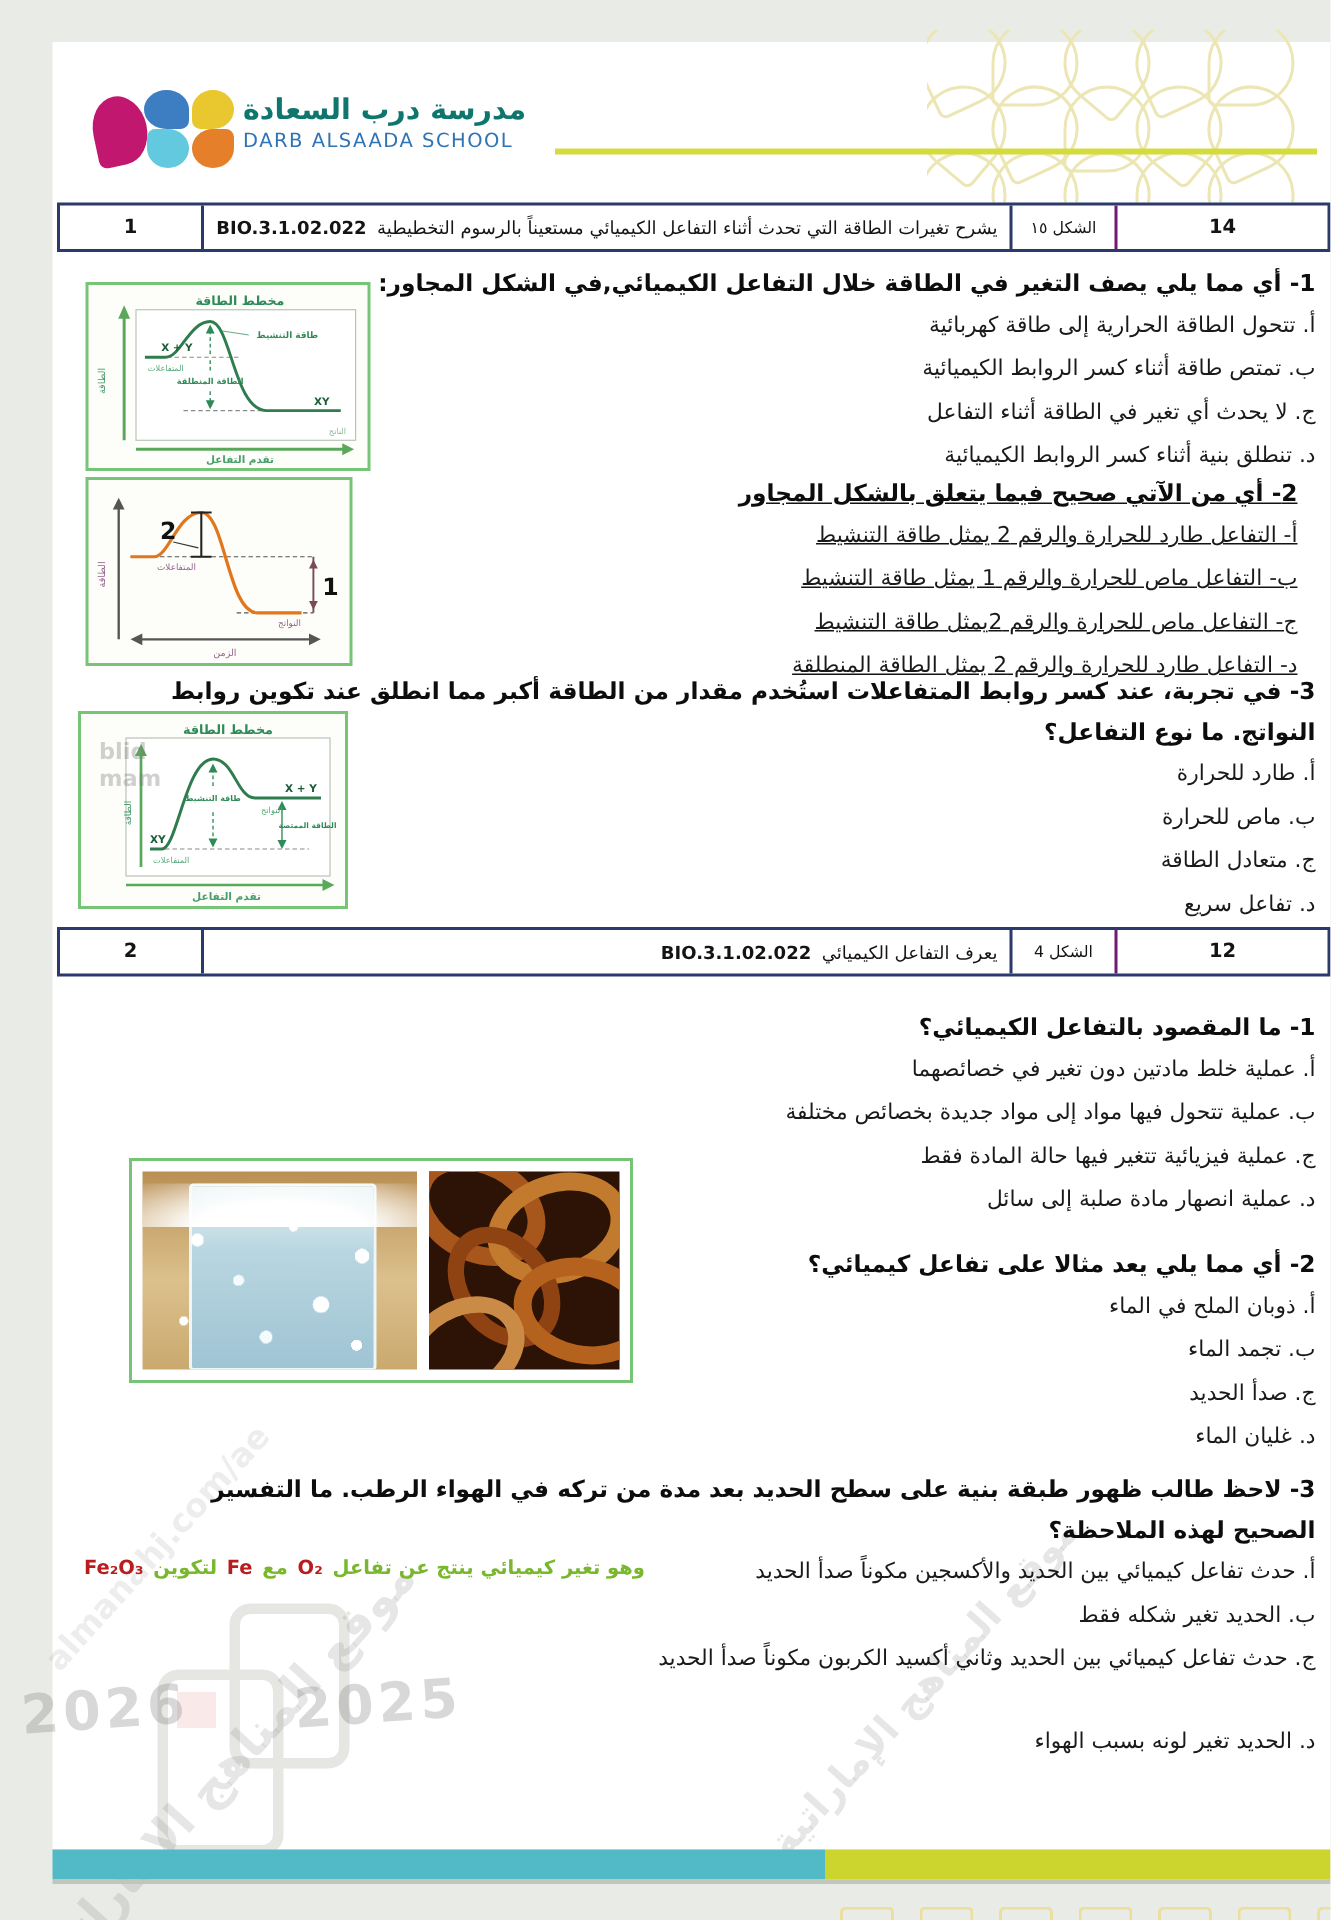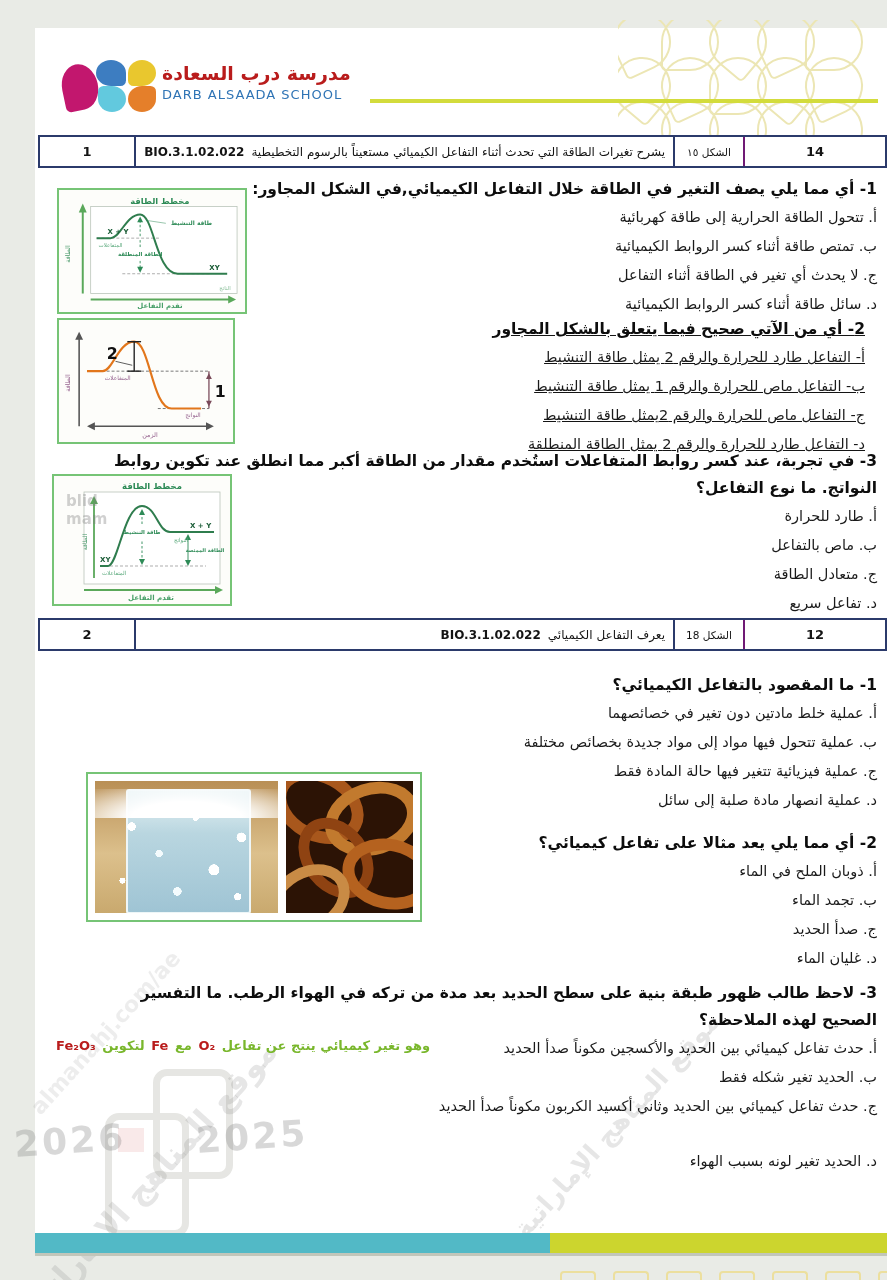--- a/index.html
+++ b/index.html
@@ -9,21 +9,21 @@
 
   
   .logo{position:absolute;left:62px;top:56px;width:96px;height:60px;z-index:2;}
   .logo span{position:absolute;display:block;}
   .p-magenta{left:0;top:8px;width:36px;height:46px;background:#c2176e;border-radius:55% 55% 55% 6px;transform:rotate(-12deg);}
   .p-blue{left:34px;top:4px;width:30px;height:26px;background:#3d7dc1;border-radius:55% 55% 6px 55%;}
   .p-yellow{left:66px;top:4px;width:28px;height:26px;background:#e9c72e;border-radius:55% 55% 55% 6px;}
   .p-cyan{left:36px;top:30px;width:28px;height:26px;background:#62c9de;border-radius:6px 55% 55% 55%;}
   .p-orange{left:66px;top:30px;width:28px;height:26px;background:#e57f2a;border-radius:55% 6px 55% 55%;}
   .school{position:absolute;left:162px;top:62px;z-index:2;text-align:left;}
-  .school .ar{font-size:19px;font-weight:bold;color:#b91c1c;direction:rtl;}
+  .school .ar{font-size:19px;font-weight:bold;color:#0f766e;direction:rtl;}
   .school .en{font-size:13px;color:#2f74b5;letter-spacing:1px;margin-top:3px;}
   .hline{position:absolute;left:370px;top:99px;width:508px;height:4px;background:#d3dc3c;z-index:3;}
   .petals{position:absolute;left:618px;top:20px;width:269px;height:116px;overflow:hidden;z-index:1;
           display:flex;flex-wrap:wrap;align-content:flex-start;}
   .petals i{display:block;width:54px;height:54px;border:2px solid #ece6b4;border-radius:55% 55% 55% 10%;
             margin:-7px -5px;}
   .petals i:nth-child(3n){transform:rotate(40deg);border-radius:55% 55% 10% 55%;}
   .petals i:nth-child(3n+1){transform:rotate(-25deg);}
 
   
@@ -143,21 +143,21 @@
     </div>
     <div class="cell c-fig">الشكل ١٥</div>
     <div class="cell c-num">14</div>
   </div>
 
   <div class="q" style="top:176px;right:10px;width:640px;">
     <div class="stem">1- أي مما يلي يصف التغير في الطاقة خلال التفاعل الكيميائي,في الشكل المجاور:</div>
     <div class="opt">أ. تتحول الطاقة الحرارية إلى طاقة كهربائية</div>
     <div class="opt">ب. تمتص طاقة أثناء كسر الروابط الكيميائية</div>
     <div class="opt">ج. لا يحدث أي تغير في الطاقة أثناء التفاعل</div>
-    <div class="opt">د. سائل طاقة أثناء كسر الروابط الكيميائية</div>
+    <div class="opt">د. تنطلق بنية أثناء كسر الروابط الكيميائية</div>
   </div>
 
   <div class="diag" style="left:57px;top:188px;width:190px;height:126px;">
     <svg width="182" height="118" viewBox="0 0 184 118">
       <text x="100" y="11" font-size="8.5" font-weight="bold" fill="#2e8b57" text-anchor="middle">مخطط الطاقة</text>
       <g>
         <line x1="22" y1="102" x2="22" y2="18" stroke="#5aa85a" stroke-width="2"></line>
         <polygon points="22,11 18,20 26,20" fill="#5aa85a"></polygon>
       </g>
       <text x="9" y="62" font-size="6.5" fill="#4a9a6a" text-anchor="middle" transform="rotate(-90 9 62)">الطاقة</text>
@@ -231,21 +231,21 @@
       </g>
       <text x="154" y="76" font-size="16" font-weight="bold" fill="#111">1</text>
       <text x="42" y="59" font-size="6" fill="#96638f">المتفاعلات</text>
       <text x="124" y="97" font-size="6" fill="#96638f">النواتج</text>
     </svg>
   </div>
 
   <div class="q" style="top:448px;right:10px;width:792px;">
     <div class="stem">3- في تجربة، عند كسر روابط المتفاعلات استُخدم مقدار من الطاقة أكبر مما انطلق عند تكوين روابط النواتج. ما نوع التفاعل؟</div>
     <div class="opt">أ. طارد للحرارة</div>
-    <div class="opt">ب. ماص بالتفاعل</div>
+    <div class="opt">ب. ماص للحرارة</div>
     <div class="opt">ج. متعادل الطاقة</div>
     <div class="opt">د. تفاعل سريع</div>
   </div>
 
   <div class="diag" style="left:52px;top:474px;width:180px;height:132px;">
     <svg width="172" height="124" viewBox="0 0 172 124">
       <text x="96" y="11" font-size="8.5" font-weight="bold" fill="#2e8b57" text-anchor="middle">مخطط الطاقة</text>
       <rect x="28" y="14" width="136" height="92" fill="#ffffff" stroke="#b9c4b9" stroke-width="0.8"></rect>
       <g>
         <line x1="38" y1="100" x2="38" y2="24" stroke="#5aa85a" stroke-width="1.8"></line>
@@ -285,21 +285,21 @@
     <div>blid</div>
     <div>mam</div>
   </div>
 
   <div class="objrow" style="top:618px;">
     <div class="cell c-left">2</div>
     <div class="cell c-desc">
       <span class="d">يعرف التفاعل الكيميائي</span>
       <span class="k">BIO.3.1.02.022</span>
     </div>
-    <div class="cell c-fig">الشكل 18</div>
+    <div class="cell c-fig">الشكل 4</div>
     <div class="cell c-num">12</div>
   </div>
 
   <div class="q" style="top:672px;right:10px;width:640px;">
     <div class="stem">1- ما المقصود بالتفاعل الكيميائي؟</div>
     <div class="opt">أ. عملية خلط مادتين دون تغير في خصائصهما</div>
     <div class="opt">ب. عملية تتحول فيها مواد إلى مواد جديدة بخصائص مختلفة</div>
     <div class="opt">ج. عملية فيزيائية تتغير فيها حالة المادة فقط</div>
     <div class="opt">د. عملية انصهار مادة صلبة إلى سائل</div>
   </div>

